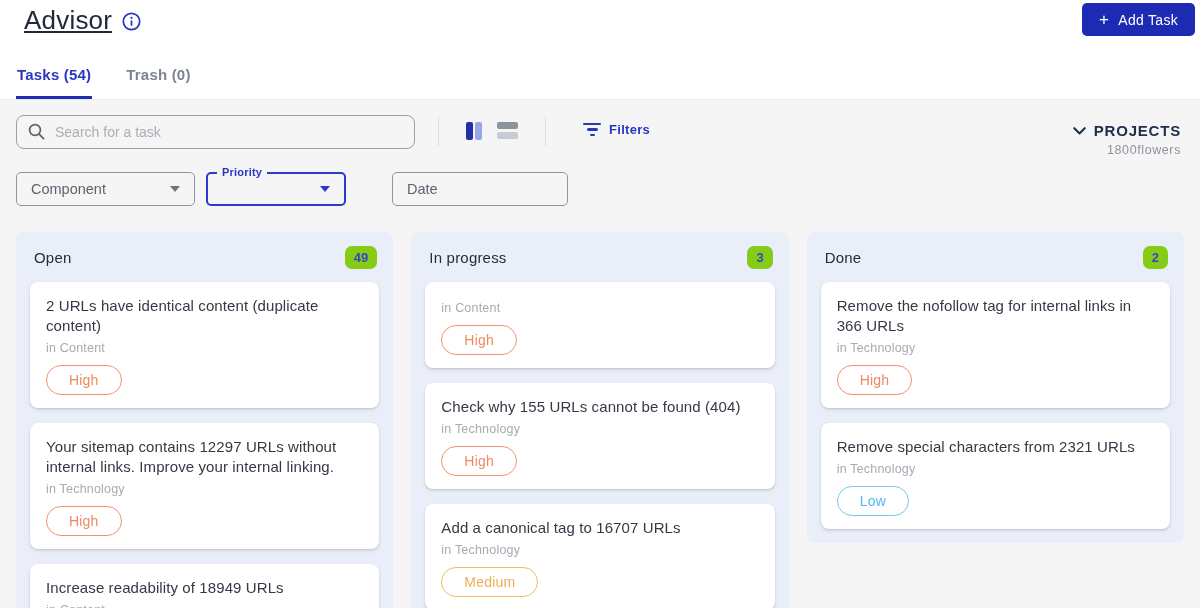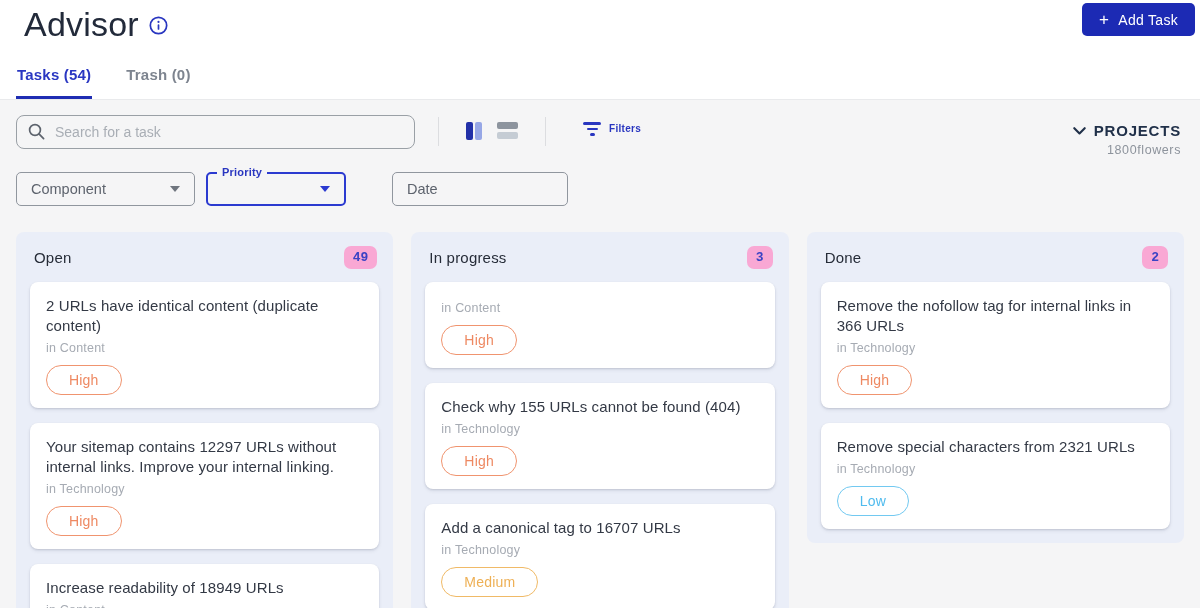--- a/index.html
+++ b/index.html
@@ -2,21 +2,21 @@
 <html><head>
 <meta charset="utf-8">
 <style>
   * { margin:0; padding:0; box-sizing:border-box; }
   html,body { width:1200px; height:608px; overflow:hidden; }
   body { font-family:"Liberation Sans", sans-serif; background:#f5f5f6; color:#333945; }
 
   
   .header { position:relative; height:100px; background:#ffffff; border-bottom:1px solid #e9eaec; }
   .title-wrap { position:absolute; left:24px; top:5px; display:flex; align-items:center; gap:10px; }
-  .page-title { font-size:34px; font-weight:500; color:#222a3a; letter-spacing:.2px; }
+  .page-title { font-size:26px; font-weight:500; color:#222a3a; letter-spacing:.2px;text-decoration:underline; }
   .info-icon { width:19px; height:19px; display:block; margin-top:2px; }
   .add-task-btn { position:absolute; right:5px; top:3px; height:33px; padding:0 17px;
     background:#1c2ab4; color:#fff; border:none; border-radius:5px; font-size:14px; font-weight:500;
     display:flex; align-items:center; gap:9px; cursor:pointer; font-family:inherit; letter-spacing:.3px; }
   .add-task-btn .plus { font-size:17px; font-weight:400; line-height:1; }
   .tabs { position:absolute; left:16px; bottom:0; display:flex; gap:33px; }
   .tab { font-size:15px; font-weight:600; color:#7d848f; padding:0 1px 13px 1px; border-bottom:3px solid transparent; cursor:pointer; letter-spacing:.2px; }
   .tab.active { color:#2a37c2; border-bottom-color:#1f2db3; }
 
   
@@ -29,21 +29,21 @@
   .vdiv { position:absolute; top:17px; width:1px; height:29px; background:#dcdde0; }
   .vdiv1 { left:438px; } .vdiv2 { left:545px; }
   .view-btn { position:absolute; top:22px; display:flex; gap:2px; cursor:pointer; background:none; border:none; padding:0; }
   .kanban-btn { left:466px; }
   .kanban-btn .bar { width:7px; height:18px; border-radius:2px; }
   .kanban-btn .b1 { background:#2230a8; } .kanban-btn .b2 { background:#97a7e6; }
   .list-btn { left:497px; flex-direction:column; gap:3px; }
   .list-btn .bar { width:21px; height:7px; border-radius:2px; }
   .list-btn .b1 { background:#8d949e; } .list-btn .b2 { background:#c5ccd4; }
   .filters-btn { position:absolute; left:583px; top:22px; display:flex; align-items:center; gap:8px;
-    background:none; border:none; cursor:pointer; color:#2936c0; font-size:10px; font-weight:600; font-family:inherit; letter-spacing:.3px; }
+    background:none; border:none; cursor:pointer; color:#2936c0; font-size:13px; font-weight:600; font-family:inherit; letter-spacing:.3px; }
   .filter-icon { display:flex; flex-direction:column; align-items:center; gap:3px; }
   .filter-icon span { height:2.5px; background:#2936c0; border-radius:2px; display:block; }
   .filter-icon .l1 { width:18px; } .filter-icon .l2 { width:11px; } .filter-icon .l3 { width:5px; }
   .projects { position:absolute; right:19px; top:22px; text-align:right; cursor:pointer; }
   .projects-row { display:flex; align-items:center; justify-content:flex-end; gap:8px; }
   .chevron-down { width:13px; height:8px; }
   .projects-label { font-size:15px; font-weight:700; color:#203049; letter-spacing:.8px; }
   .project-name { font-size:12.5px; color:#8d939c; letter-spacing:.6px; margin-top:4px; }
 
   
@@ -57,21 +57,21 @@
   .float-label { position:absolute; top:-8px; left:9px; background:#f5f5f6; padding:0 5px;
     font-size:11px; font-weight:600; color:#2936c0; letter-spacing:.2px; }
   .caret { width:0; height:0; border-left:5px solid transparent; border-right:5px solid transparent; border-top:6px solid #6f757e; }
   .caret.blue { border-top-color:#2b3ad0; }
 
   
   .board { display:flex; gap:18px; padding:0 16px; align-items:flex-start; }
   .column { flex:1; background:#eaeef8; border-radius:8px; padding:10px 14px 14px; }
   .col-header { display:flex; align-items:center; justify-content:space-between; padding:4px 2px 0 4px; margin-bottom:13px; }
   .col-title { font-size:15px; font-weight:500; color:#262c38; letter-spacing:.2px; }
-  .col-badge { background:#f9a8d4; color:#3a43c4; font-size:13px; font-weight:600; padding:4px 9px; border-radius:7px;font-family:Liberation Mono, monospace; }
+  .col-badge { background:#84cc16; color:#3a43c4; font-size:13px; font-weight:600; padding:4px 9px; border-radius:7px; }
   .cards { display:flex; flex-direction:column; gap:15px; }
   .card { background:#fff; border-radius:8px; padding:14px 16px 13px;
     box-shadow:0 1px 2px rgba(20,30,60,.14), 0 2px 4px rgba(20,30,60,.07); cursor:pointer; }
   .card-title { font-size:15px; font-weight:500; color:#333945; line-height:20px; letter-spacing:.1px; }
   .card-cat { font-size:12.5px; color:#a6abb3; margin-top:5px; letter-spacing:.2px; }
   .pill { margin-top:10px; height:30px; padding:0 22px; border-radius:16px; background:#fff;
     font-size:14px; font-weight:500; font-family:inherit; cursor:pointer; letter-spacing:.2px; }
   .pill-high { color:#ee8962; border:1.5px solid #f0946f; }
   .pill-medium { color:#eeb055; border:1.5px solid #f0ba67; }
   .pill-low { color:#4fbbee; border:1.5px solid #72c9f1; }

